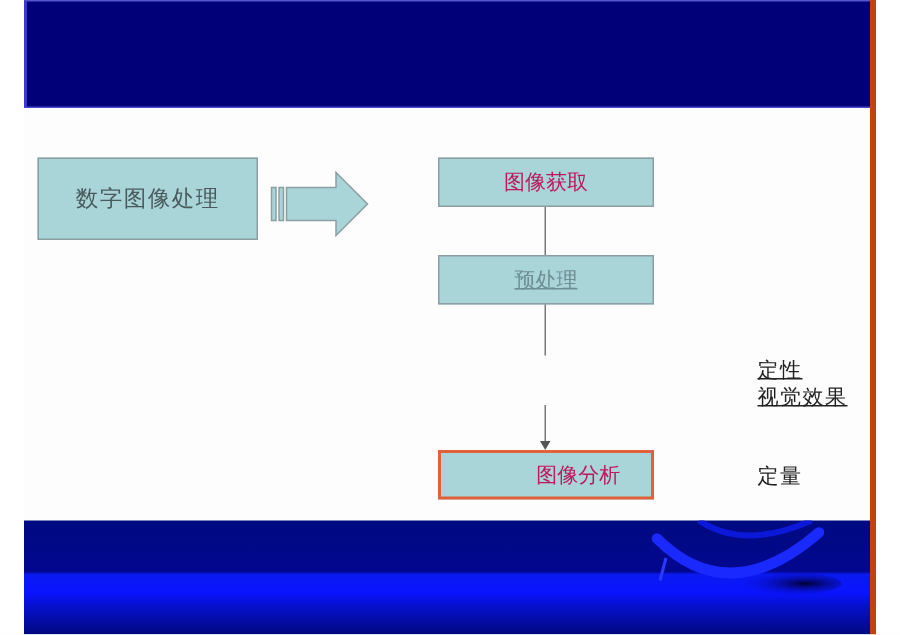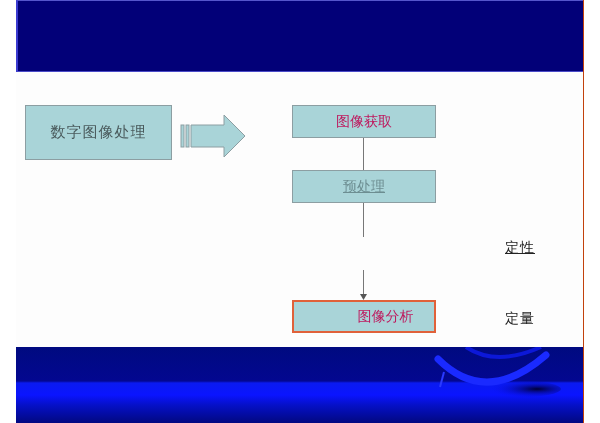--- a/index.html
+++ b/index.html
@@ -1,19 +1,19 @@
 <!DOCTYPE html>
 <html><head>
 <meta charset="utf-8">
 <style>
   html, body { margin:0; padding:0; }
   body { width:600px; height:423px; background:#ffffff; position:relative; overflow:hidden;
          font-family: "DejaVu Sans", sans-serif; }
   .slide { position:absolute; left:16px; top:0; width:568px; height:423px; background:#fdfdfd;
-           border-right:1px solid #c2410c; box-sizing:border-box; overflow:hidden; }
+           border-right:4px solid #c2410c; box-sizing:border-box; overflow:hidden; }
   .top-band { position:absolute; left:0; top:0; width:100%; height:72px; background:#020078;
               border-left:2px solid #3a3ad0; border-top:1px solid #5555cc; border-bottom:1px solid #4a4ac8; box-sizing:border-box; }
   .bottom-band { position:absolute; left:0; top:347px; width:100%; height:76px;
                  background:linear-gradient(to bottom,#000a80 0px,#030790 34px,#0a1af0 36px,#0a14ff 48px,#0510c8 58px,#020880 76px); }
   .bottom-band svg { position:absolute; left:0; top:0; }
   .box { position:absolute; background:#a9d4d8; border:1px solid #8c9ea2; box-sizing:border-box;
          display:flex; align-items:center; justify-content:center; color:#be185d; }
   .box.red { border:2px solid #e0613a; }
   .src-box { left:9px; top:105px; width:147px; height:55px; font-size:15px; color:#4a5a5c; letter-spacing:1px; }
   .flow-box { left:276px; width:144px; height:33px; font-size:14px; }
@@ -52,20 +52,21 @@
   <svg style="position:absolute;left:344px;top:294px;" width="7" height="6">
     <path d="M0 0 L7 0 L3.5 6 Z" fill="#555"></path>
   </svg>
 
   <div class="box flow-box b4 red">
     <span>图像分析</span>
   </div>
 
   <div class="note" style="top:238px;text-decoration:underline;">
     <div>定性</div>
+    <div>视觉效果</div>
   </div>
   <div class="note" style="top:309px;">
     <span>定量</span>
   </div>
 
   <div class="bottom-band">
     <svg width="568" height="76">
       <defs>
         <radialGradient id="sh" cx="0.7" cy="0.5" r="0.6">
           <stop offset="0" stop-color="#000033"></stop>

